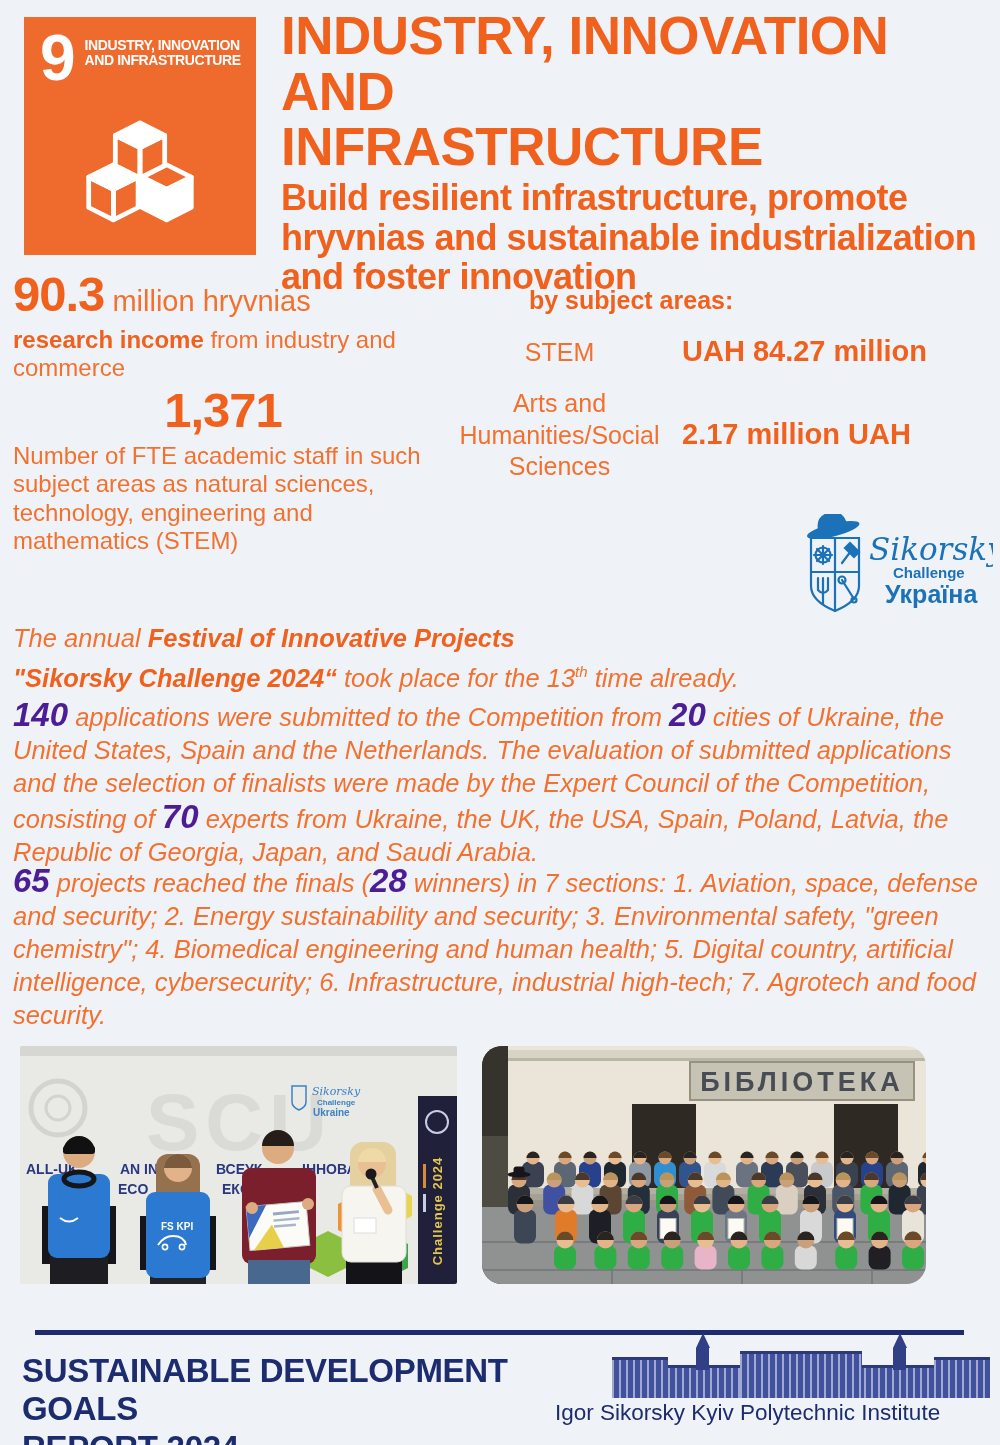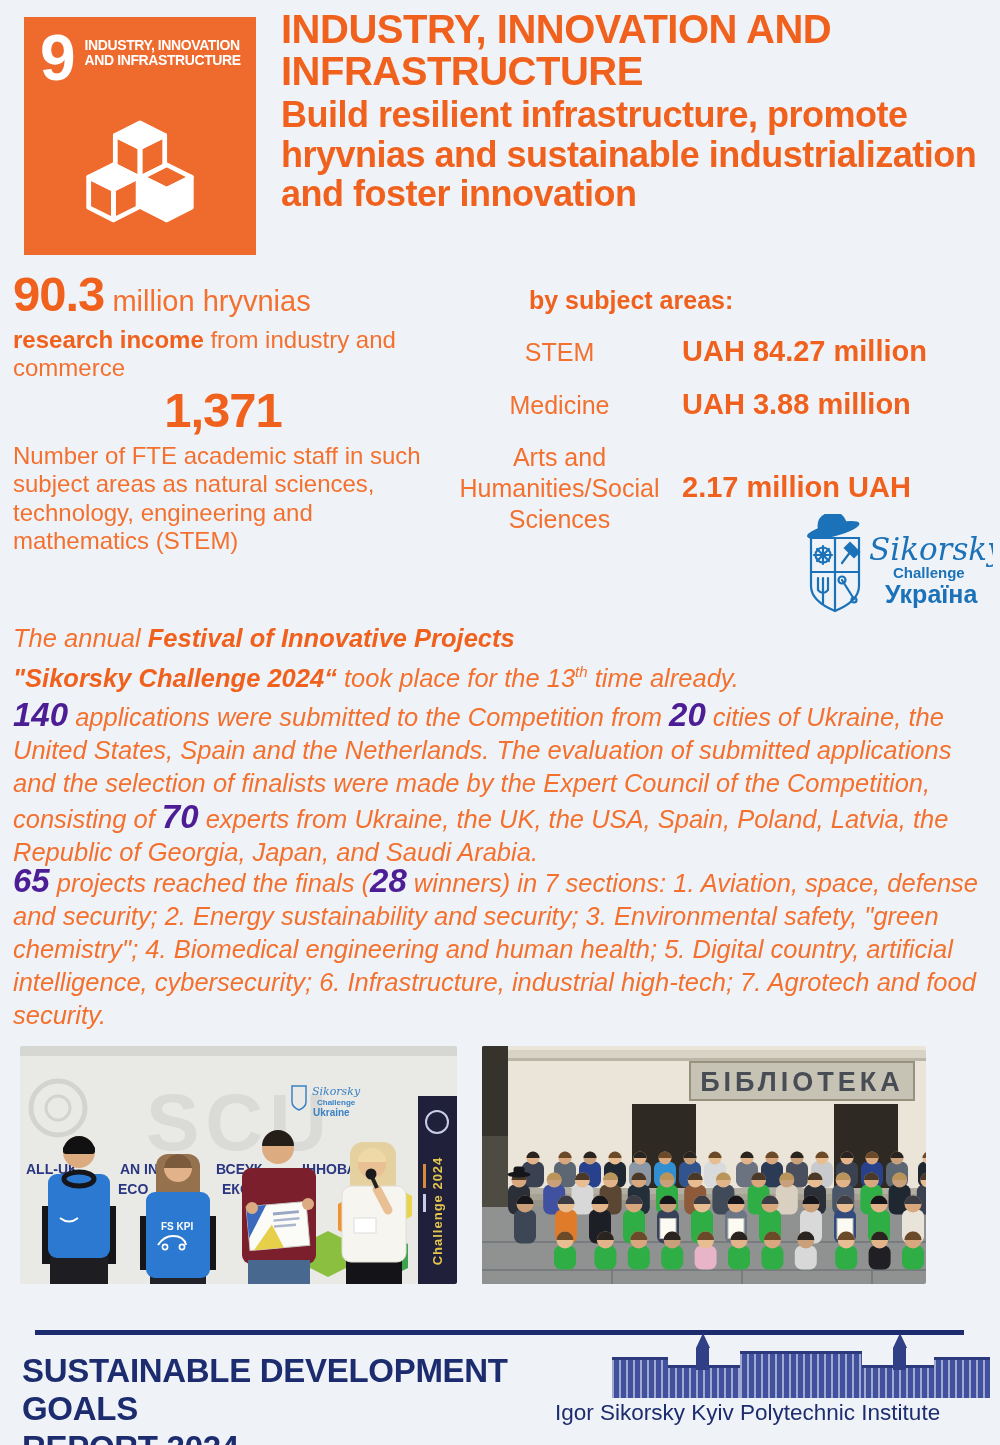--- a/index.html
+++ b/index.html
@@ -9,21 +9,21 @@
     font-family:"Liberation Sans", sans-serif;
   }
   
   .sdg-tile { position:absolute; left:24px; top:17px; width:232px; height:238px; background:#ef6a2d; color:#fff; }
   .sdg-head { display:flex; gap:12px; padding:12px 10px 0 16px; align-items:flex-start; }
   .sdg-num { font-size:64px; font-weight:bold; line-height:0.92; letter-spacing:-3px; }
   .sdg-title { font-size:14px; font-weight:bold; line-height:1.08; letter-spacing:-0.4px; padding-top:9px; }
   .sdg-icon { position:absolute; left:50%; bottom:12px; transform:translateX(-50%); width:152px; }
   
   .headline { position:absolute; left:281px; top:8px; width:712px; color:#f1611e; font-weight:bold; }
-  .headline .t1 { font-size:40px; line-height:1.05; letter-spacing:-0.5px; }
+  .headline .t1 { font-size:53px; line-height:1.05; letter-spacing:-0.5px; }
   .headline .t2 { font-size:36px; line-height:1.1; letter-spacing:-0.5px; margin-top:3px; }
   
   .stat { position:absolute; left:13px; width:420px; }
   .stat1 { top:270px; } .stat2 { top:386px; }
   .big-num { font-size:49px; font-weight:bold; color:#f1611e; letter-spacing:-1px; line-height:1;text-align:center; }
   .stat-unit { font-size:29px; color:#f4702e; }
   .stat-desc { font-size:24px; color:#f4702e; line-height:1.18; margin-top:7px; }
   .stat-desc b { color:#f1611e; }
   
   .subjects { position:absolute; left:437px; top:286px; width:553px; }
@@ -36,21 +36,21 @@
   .sikorsky { position:absolute; left:793px; top:514px; width:200px; }
   
   .para { position:absolute; left:13px; width:968px; color:#f4702e; font-size:25.5px; line-height:33px;font-style:italic; }
   .p1 { top:622px; } .p2 { top:698px; } .p3 { top:864px; }
   .para b { color:#f1611e; }
   .para .bn { font-size:33px; font-weight:bold; color:#4c1d95; }
   .para sup { font-size:15px; }
   
   .photo { position:absolute; top:1046px; height:238px; border-radius:2px; overflow:hidden; }
   .photo-left { left:20px; width:437px; }
-  .photo-right { left:482px; width:444px; }
+  .photo-right { left:482px; width:444px;border-radius:20px; }
   .photo svg { display:block; }
   
   .footer-rule { position:absolute; left:35px; top:1330px; width:929px; height:5px; background:#1c2c6e; }
   .footer-title { position:absolute; left:22px; top:1352px; width:560px; text-align:left;
                   color:#1c2c6e; font-weight:bold; font-size:33px; line-height:1.16; letter-spacing:-0.3px; }
   .institute { position:absolute; left:555px; top:1400px; width:435px; text-align:left;
                color:#1c2c6e; font-size:22.5px; }
   
   .building { position:absolute; left:612px; top:1338px; width:378px; height:60px; }
   .b-block { position:absolute; bottom:0;
@@ -118,24 +118,20 @@
   <div class="stat stat2">
     <div class="big-num">1,371</div>
     <div class="stat-desc">Number of FTE academic staff in such subject areas as natural sciences, technology, engineering and mathematics (STEM)</div>
   </div>
 
   <div class="subjects">
     <div class="subj-heading">by subject areas:</div>
     <div class="subj-row">
       <div class="subj-label">STEM</div>
       <div class="subj-value">UAH 84.27 million</div>
-    </div>
-    <div class="subj-row">
-      <div class="subj-label">Medicine</div>
-      <div class="subj-value">UAH 3.88 million</div>
     </div>
     <div class="subj-row r3">
       <div class="subj-label">Arts and Humanities/Social Sciences</div>
       <div class="subj-value">2.17 million UAH</div>
     </div>
   </div>
 
   <div class="sikorsky">
     <svg viewBox="0 0 200 105" width="200" height="105">
       <g stroke="#1b72b8" stroke-width="2.2" fill="none" stroke-linecap="round">

